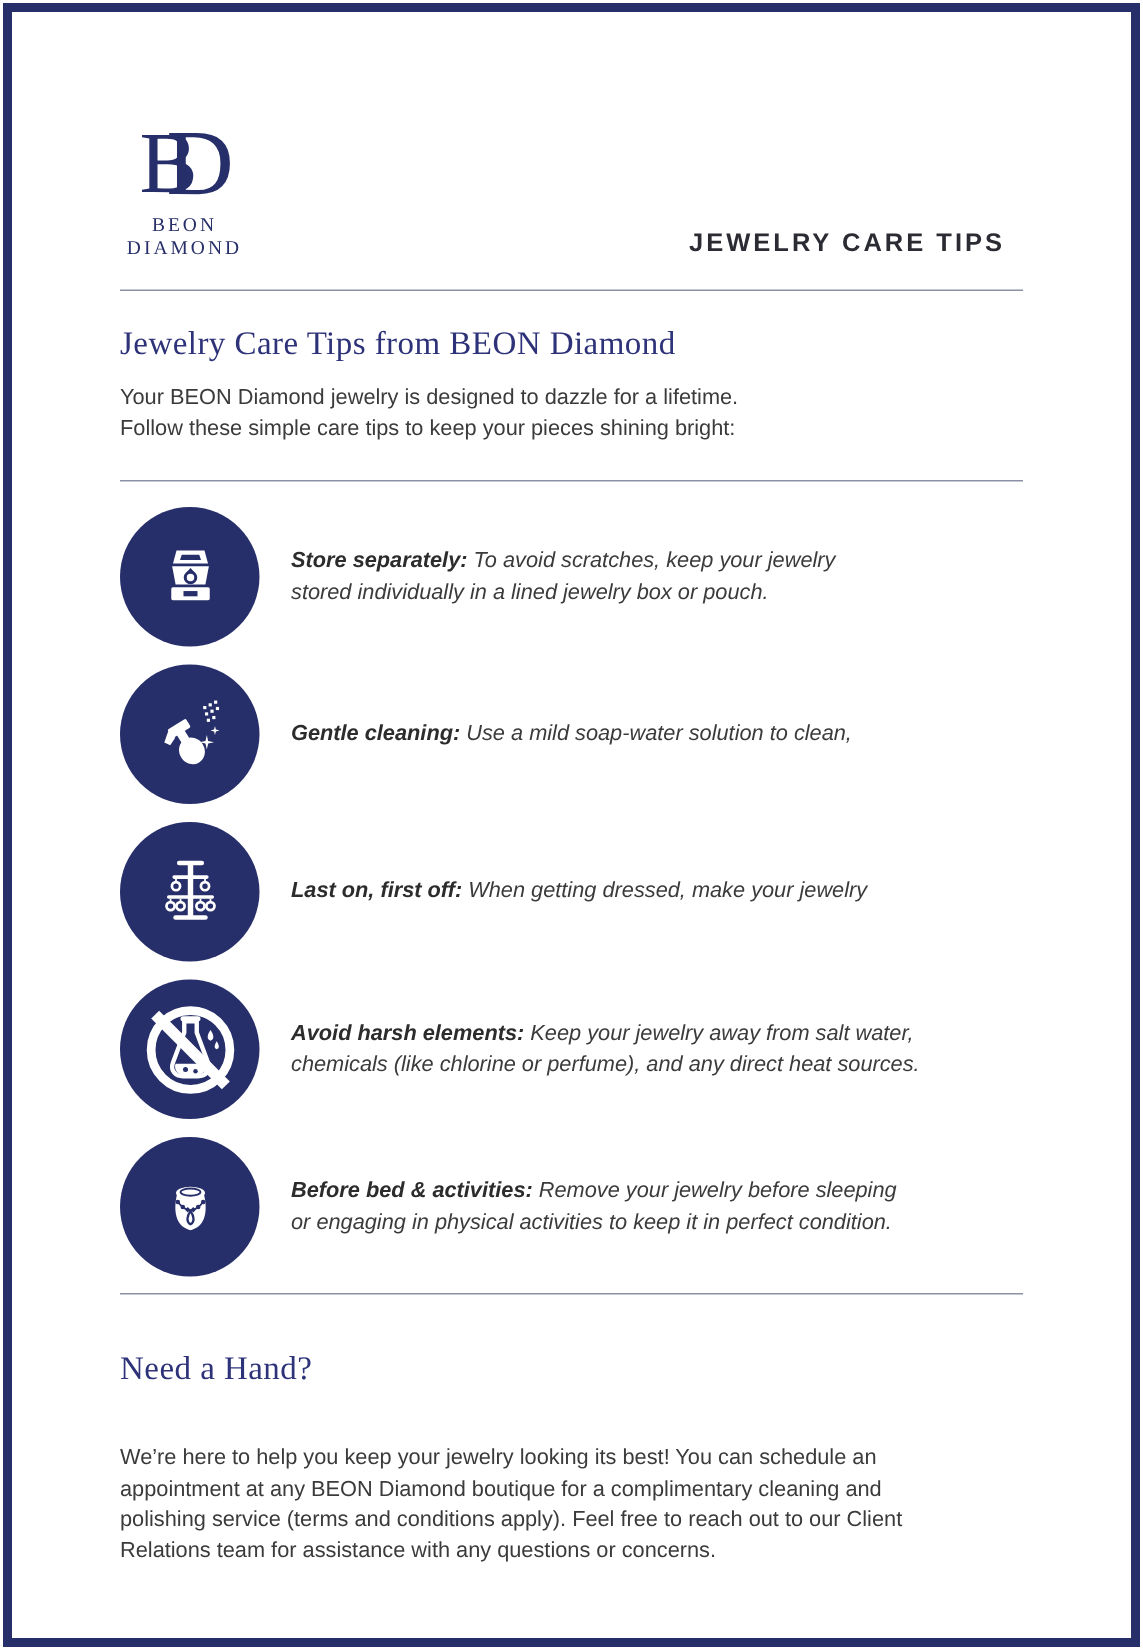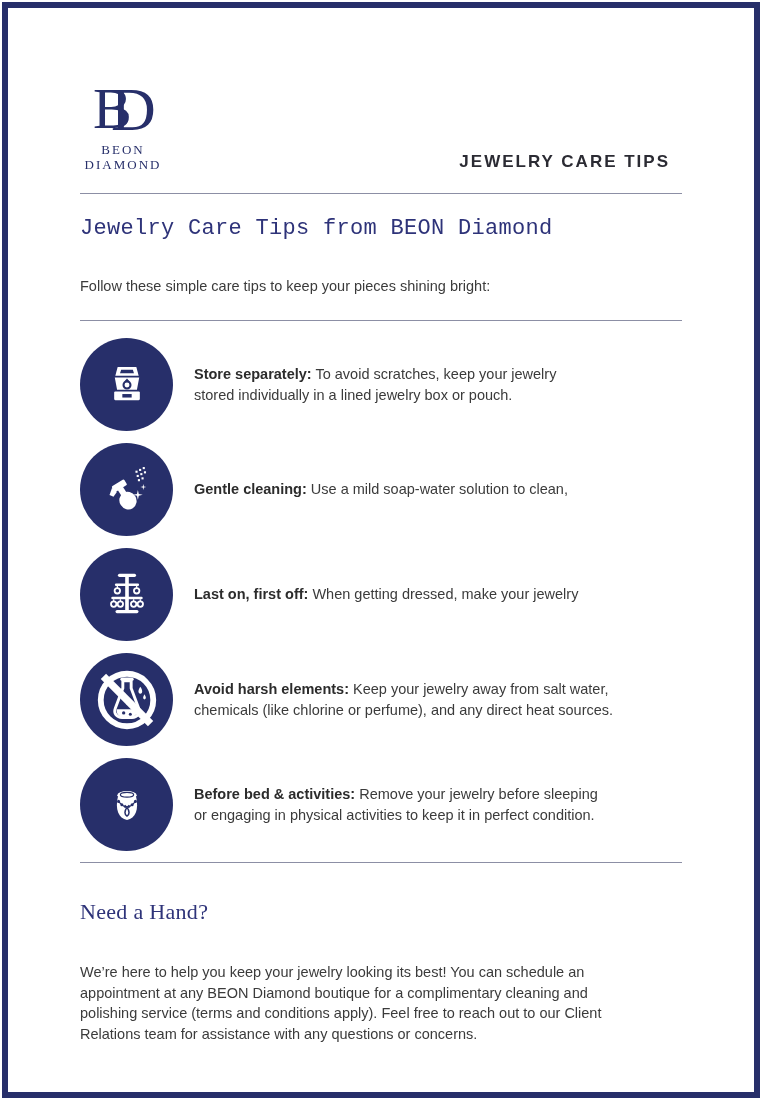--- a/index.html
+++ b/index.html
@@ -23,27 +23,27 @@
   }
   .divider{position:absolute;left:80px;width:602px;height:1px;background:#8c8fa5;}
   #divider-header{top:193px;}
   #divider-tips-top{top:320px;}
   #divider-tips-bottom{top:862px;}
   
   .serif-heading{
     position:absolute;left:80px;font-family:"Liberation Serif",serif;
     font-size:22px;color:#2e3379;letter-spacing:.3px;
   }
-  #intro-heading{top:216px;font-family:Liberation Mono, monospace;}
+  #intro-heading{top:216px;}
   #footer-heading{top:899px;}
   .body-text{font-size:14.5px;line-height:20.5px;color:#3b3b3b;}
   #intro-text{position:absolute;left:80px;top:255px;}
   
   #tips{position:absolute;left:80px;top:338px;width:602px;}
-  .tip-row{display:flex;align-items:center;height:93px;margin-bottom:12px;}
+  .tip-row{display:flex;align-items:center;height:93px;margin-bottom:12px;font-style:italic;}
   .tip-icon{
     width:93px;height:93px;border-radius:50%;background:#272f6a;flex:none;
     display:flex;align-items:center;justify-content:center;
   }
   .tip-text{margin-left:21px;font-size:14.5px;line-height:20.5px;color:#3b3b3b;}
   .tip-label{font-weight:bold;color:#2c2c2c;}
   
   #footer-text{position:absolute;left:80px;top:962px;width:610px;}
 </style>
 </head>
@@ -59,21 +59,21 @@
   <div class="brand-line">BEON</div>
   <div class="brand-line">DIAMOND</div>
 </div>
 
 <div class="doc-title">JEWELRY CARE TIPS</div>
 
 <div class="divider" id="divider-header"></div>
 
 <h1 class="serif-heading" id="intro-heading" style="margin:0;font-weight:normal;">Jewelry Care Tips from BEON Diamond</h1>
 <p class="body-text" id="intro-text" style="margin:0;">
-  <br>
+  <span>Your BEON Diamond jewelry is designed to dazzle for a lifetime.</span><br>
   <span>Follow these simple care tips to keep your pieces shining bright:</span>
 </p>
 
 <div class="divider" id="divider-tips-top"></div>
 
 <div id="tips">
 
   <div class="tip-row">
     <div class="tip-icon">
       <svg viewBox="0 0 96 96" width="56" height="56" aria-hidden="true">

